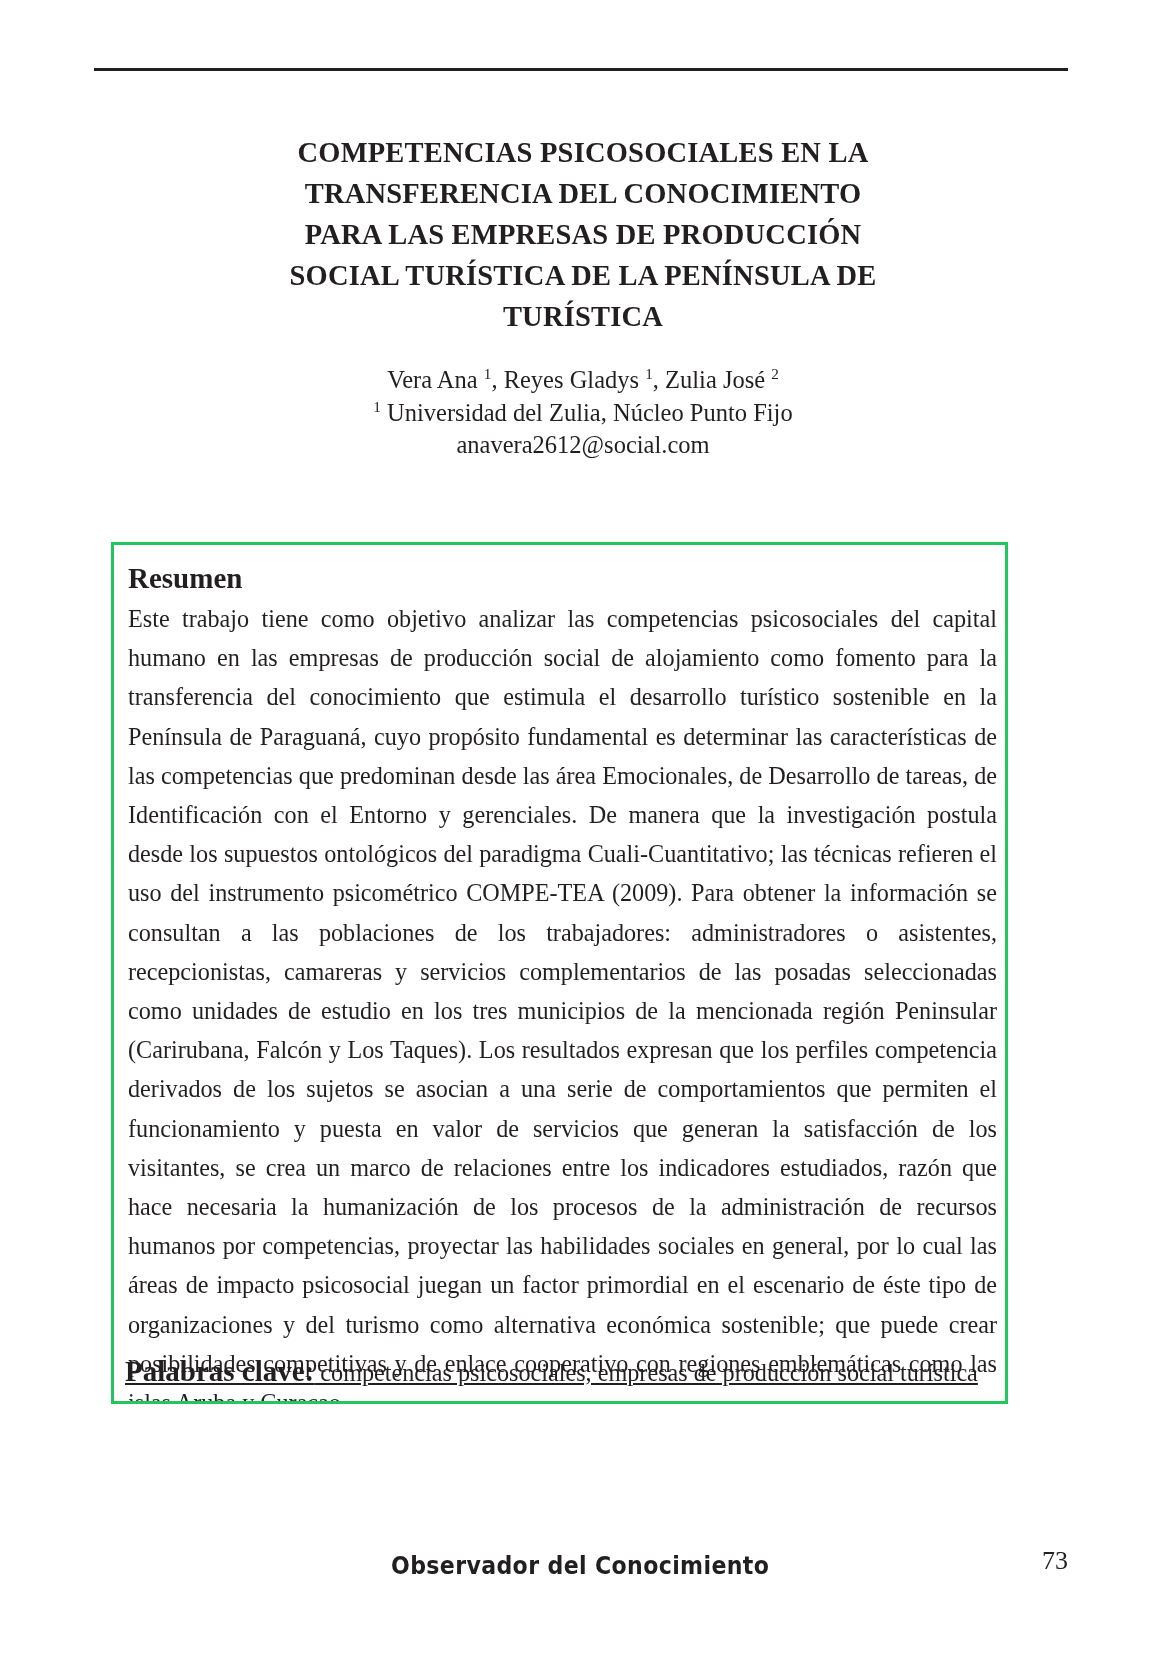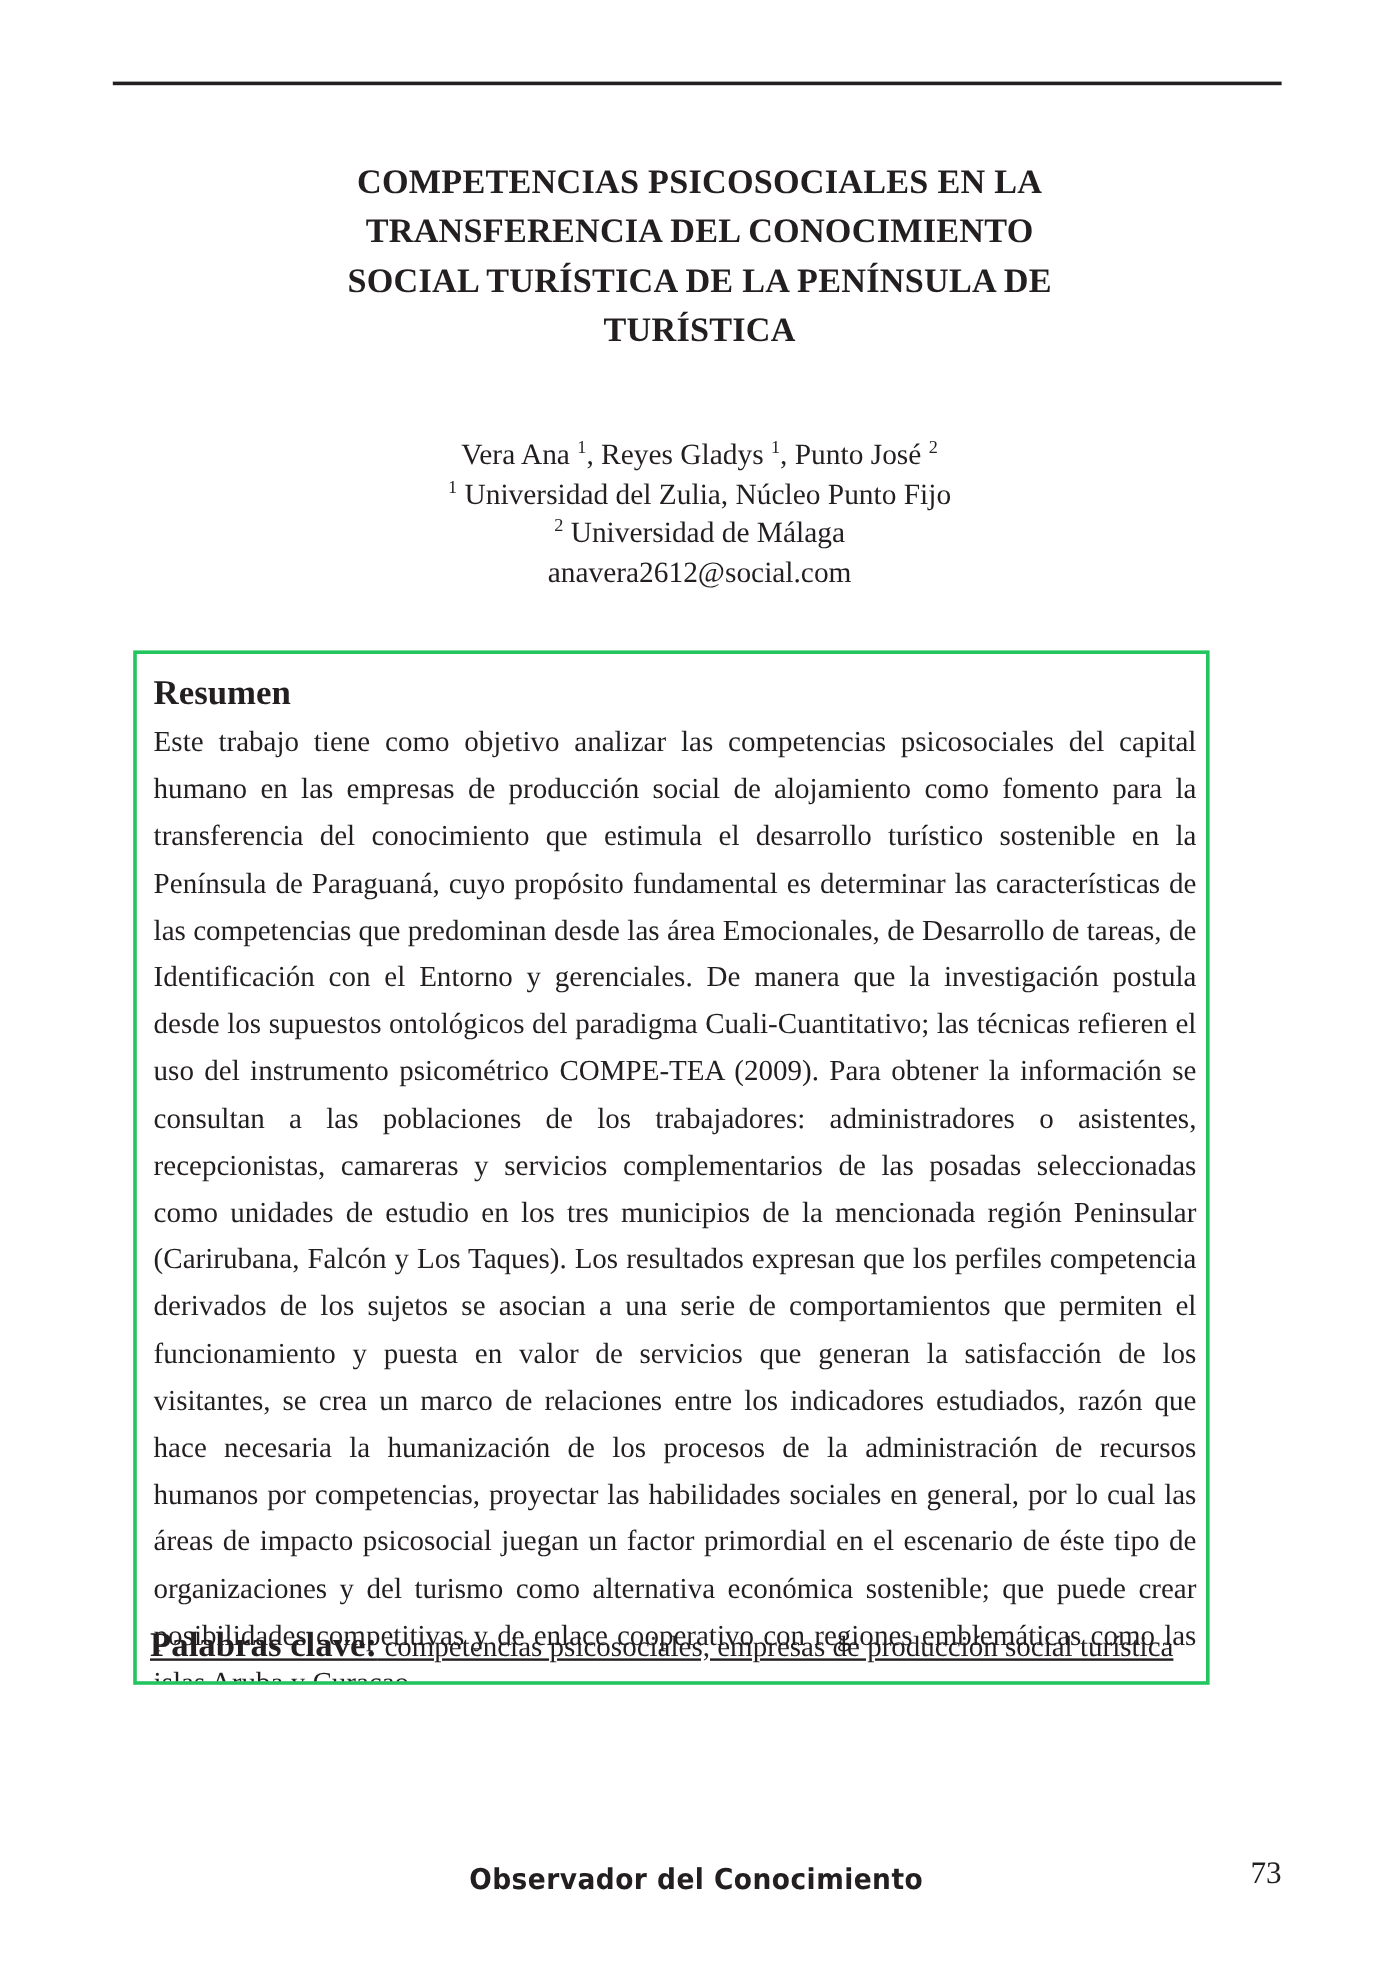--- a/index.html
+++ b/index.html
@@ -145,33 +145,31 @@
 </head>
 <body>
 
 <div class="page">
 
   <div class="top-rule"></div>
 
   <div class="title-block">
     <div class="tline">COMPETENCIAS PSICOSOCIALES  EN LA</div>
     <div class="tline">TRANSFERENCIA DEL CONOCIMIENTO</div>
+    <div class="tline">PARA LAS EMPRESAS DE PRODUCCIÓN</div>
     <div class="tline">SOCIAL TURÍSTICA  DE LA PENÍNSULA DE</div>
     <div class="tline">TURÍSTICA</div>
   </div>
 
   <div class="author-block">
     <div class="aline">
-      <span>Vera Ana </span><sup>1</sup><span>, Reyes Gladys </span><sup>1</sup><span>, Punto José </span><sup>2</sup>
+      <span>Vera Ana </span><sup>1</sup><span>, Reyes Gladys </span><sup>1</sup><span>, Zulia José </span><sup>2</sup>
     </div>
     <div class="aline">
       <sup>1</sup><span> Universidad del Zulia, Núcleo Punto Fijo</span>
-    </div>
-    <div class="aline">
-      <sup>2</sup><span> Universidad de Málaga</span>
     </div>
     <div class="aline">anavera2612@social.com</div>
   </div>
 
   <div class="abstract-box">
     <div class="abstract-inner">
       <div class="resumen-head">Resumen</div>
       <p class="abstract-body">Este trabajo tiene como objetivo analizar las competencias psicosociales del capital humano en las empresas de producción social de alojamiento como fomento para la transferencia del conocimiento que estimula el desarrollo turístico sostenible en la Península de Paraguaná, cuyo propósito fundamental es determinar las características de las competencias que predominan desde las área  Emocionales, de Desarrollo de tareas, de Identificación con el Entorno y gerenciales. De manera que la investigación postula desde los supuestos ontológicos del paradigma Cuali-Cuantitativo; las técnicas refieren el uso del instrumento psicométrico COMPE-TEA (2009). Para obtener la información se consultan a las poblaciones de los trabajadores: administradores o asistentes, recepcionistas, camareras y servicios complementarios de las posadas seleccionadas como unidades de estudio en los tres municipios de la mencionada región Peninsular (Carirubana, Falcón y Los Taques). Los resultados expresan que los perfiles competencia derivados de los sujetos se asocian a una serie de comportamientos que permiten el funcionamiento y puesta en valor de servicios que generan la satisfacción de los visitantes, se crea un marco de relaciones entre los indicadores estudiados, razón que hace necesaria la humanización de los procesos de la administración de recursos humanos por competencias, proyectar las habilidades sociales en general, por lo cual las áreas de impacto psicosocial juegan un factor primordial en el escenario de éste tipo de organizaciones y del turismo como alternativa económica sostenible; que puede crear posibilidades competitivas y de enlace cooperativo con regiones emblemáticas como las islas  Aruba y Curaçao.</p>
     </div>
   </div>

